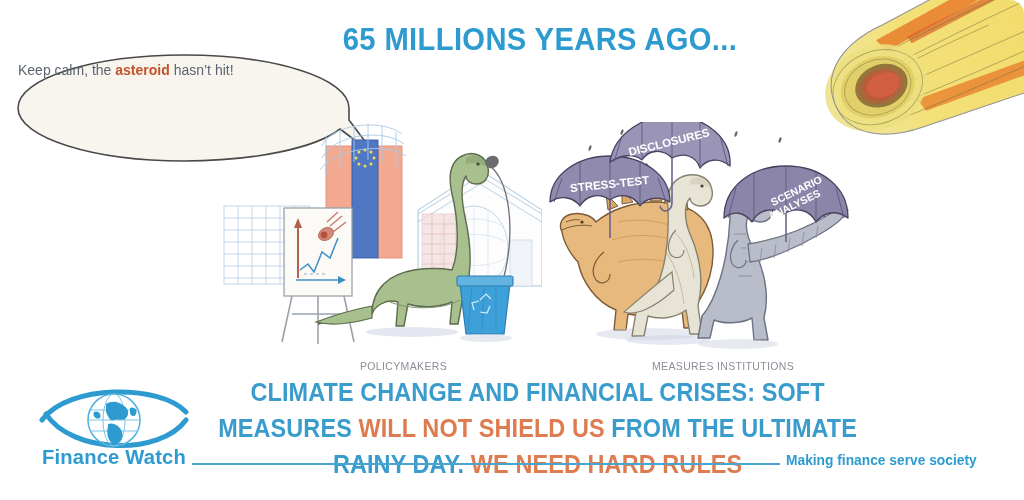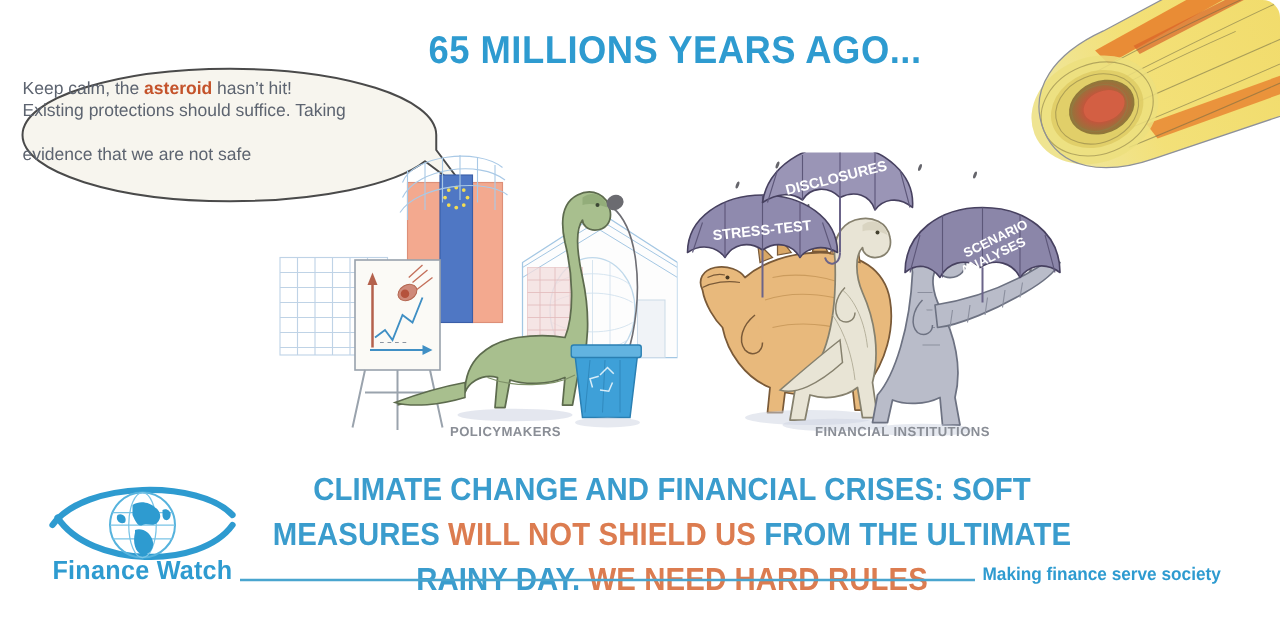--- a/index.html
+++ b/index.html
@@ -29,22 +29,23 @@
   
   .asteroid{position:absolute;left:770px;top:-26px;width:300px;height:190px;}
 
   
   .scene{position:absolute;}
   #scene-policymakers{left:222px;top:118px;width:320px;height:235px;}
   #scene-institutions{left:548px;top:122px;width:310px;height:232px;}
 
   .caption{
     position:absolute;font-family:"Liberation Sans",sans-serif;
-    font-weight:bold;font-size:10.5px;letter-spacing:.35px;color:#8a8e96;
+    font-weight:normal;font-size:10.5px;letter-spacing:.35px;color:#8a8e96;
     white-space:nowrap;
+    margin-top:20px;
   }
   #cap-policymakers{left:360px;top:340px;}
   #cap-institutions{left:652px;top:340px;}
 
   
   .slogan{
     position:absolute;left:188px;top:374px;width:760px;
     text-align:center;font-family:"Liberation Sans",sans-serif;
     font-weight:bold;font-size:25.5px;line-height:36px;letter-spacing:.1px;
     transform:scaleX(.92);transform-origin:left top;
@@ -121,23 +122,22 @@
 
   <div class="headline">65 MILLIONS YEARS AGO...</div>
 
   <div class="bubble-wrap">
     <svg class="bubble-svg" width="378" height="118" viewBox="0 0 378 118">
       <path d="M345 60 C345 30 270 7 180 7 C90 7 14 30 14 60 C14 90 90 113 180 113
                C250 113 312 100 336 81 L372 108 L345 72 Z" fill="#f7f5ee" stroke="#4a4a4a" stroke-width="1.6" stroke-linejoin="round"></path>
     </svg>
     <div class="bubble-text">
       <span>Keep calm, the </span><span class="hl">asteroid</span><span> hasn’t hit!</span><br>
-      <span>Existing protections should suffice. Taking</span><br>
       <br>
-      <span>evidence that we are not safe</span>
+      <br>
     </div>
   </div>
 
   <div class="scene" id="scene-policymakers">
     <svg width="320" height="235" viewBox="0 0 320 235">
 
       <g stroke="#b9cfe4" stroke-width="0.9" fill="#ffffff" opacity="0.9">
         <rect x="2" y="88" width="86" height="78"></rect>
         <path d="M2 100h86M2 112h86M2 124h86M2 136h86M2 148h86M2 160h86"></path>
         <path d="M16 88v78M30 88v78M44 88v78M58 88v78M72 88v78"></path>
@@ -369,21 +369,21 @@
                  C224 84 210 88 204 100 C196 90 186 88 176 96 Z" fill="#8b86a9" stroke="#474160" stroke-width="1.3" stroke-linejoin="round"></path>
         <g stroke="#5d5779" stroke-width="0.9" fill="none">
           <path d="M238 44 L238 92M206 50 L206 100M268 50 L268 100M188 66 L180 96M288 66 L296 96"></path>
         </g>
         <path d="M238 92 L238 120" stroke="#6b6489" stroke-width="1.6" fill="none"></path>
         <text x="250" y="72" font-family="Liberation Sans, sans-serif" font-size="10.5" font-weight="bold" fill="#ffffff" text-anchor="middle" transform="rotate(-26 250 72)">SCENARIO</text>
         <text x="248" y="86" font-family="Liberation Sans, sans-serif" font-size="10.5" font-weight="bold" fill="#ffffff" text-anchor="middle" transform="rotate(-26 248 86)">ANALYSES</text>
       </g>
     </svg>
   </div>
-  <div class="caption" id="cap-institutions">FINANCIAL INSTITUTIONS</div>
+  <div class="caption" id="cap-institutions">MEASURES INSTITUTIONS</div>
 
   <div class="slogan">
     <span class="blue">CLIMATE CHANGE AND FINANCIAL CRISES: SOFT MEASURES </span><span class="orange">WILL NOT SHIELD US </span><span class="blue">FROM THE ULTIMATE RAINY DAY. </span><span class="orange">WE NEED HARD RULES</span>
   </div>
 
   <div class="logo">
     <svg width="160" height="105" viewBox="0 0 160 105">
 
       <path d="M8 52 C34 16 126 16 152 44" fill="none" stroke="#2e9bd0" stroke-width="5" stroke-linecap="round"></path>
       <path d="M12 46 C38 86 126 88 152 52" fill="none" stroke="#2e9bd0" stroke-width="5" stroke-linecap="round"></path>

